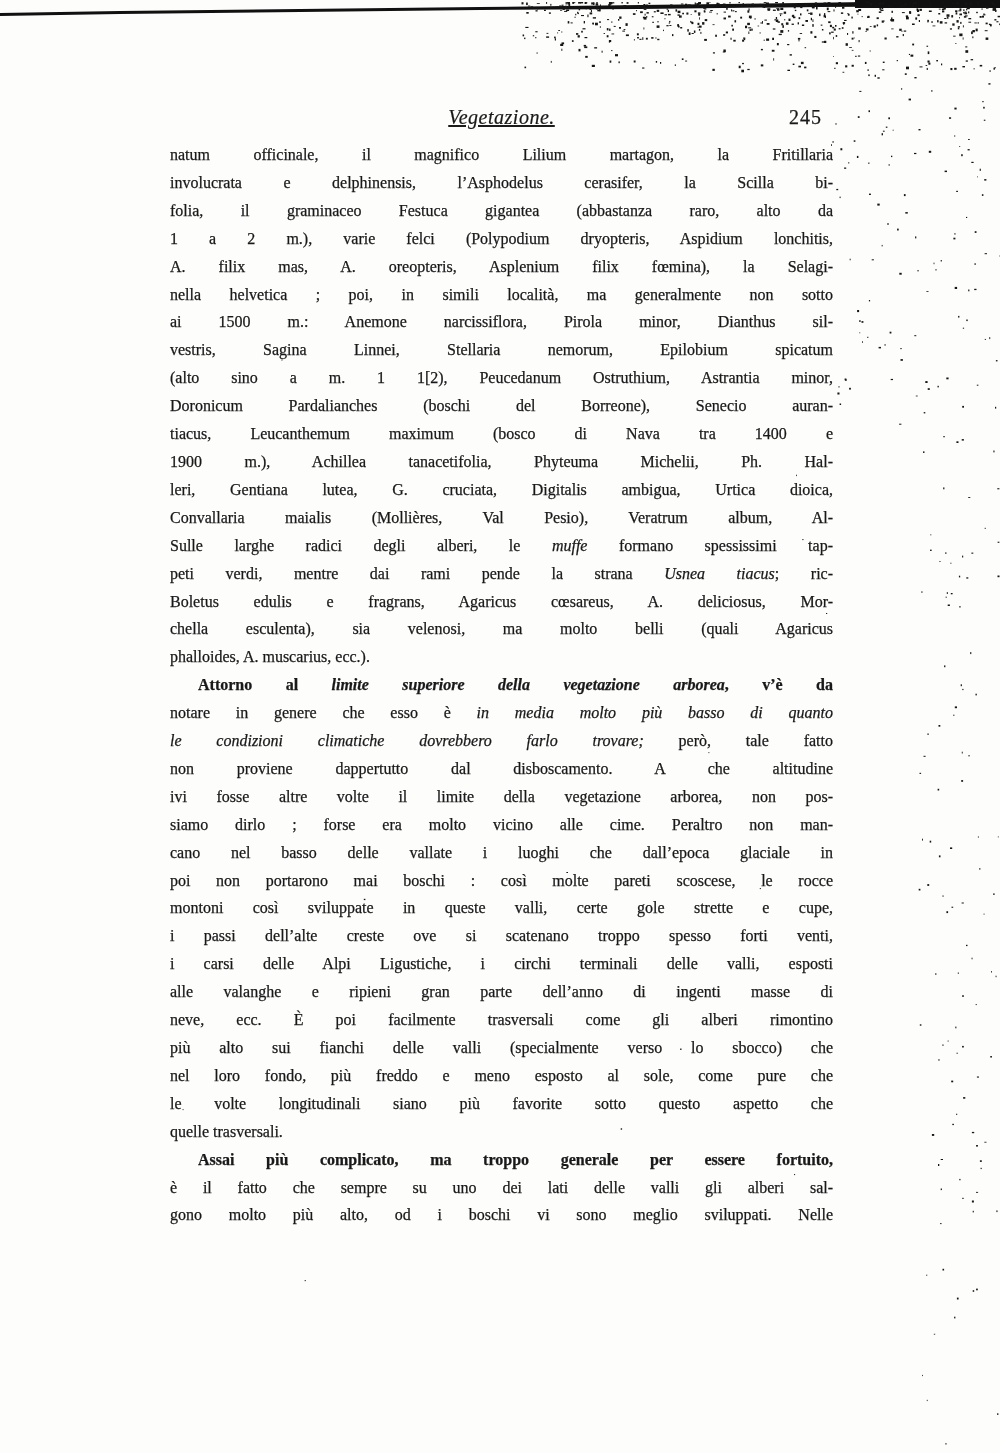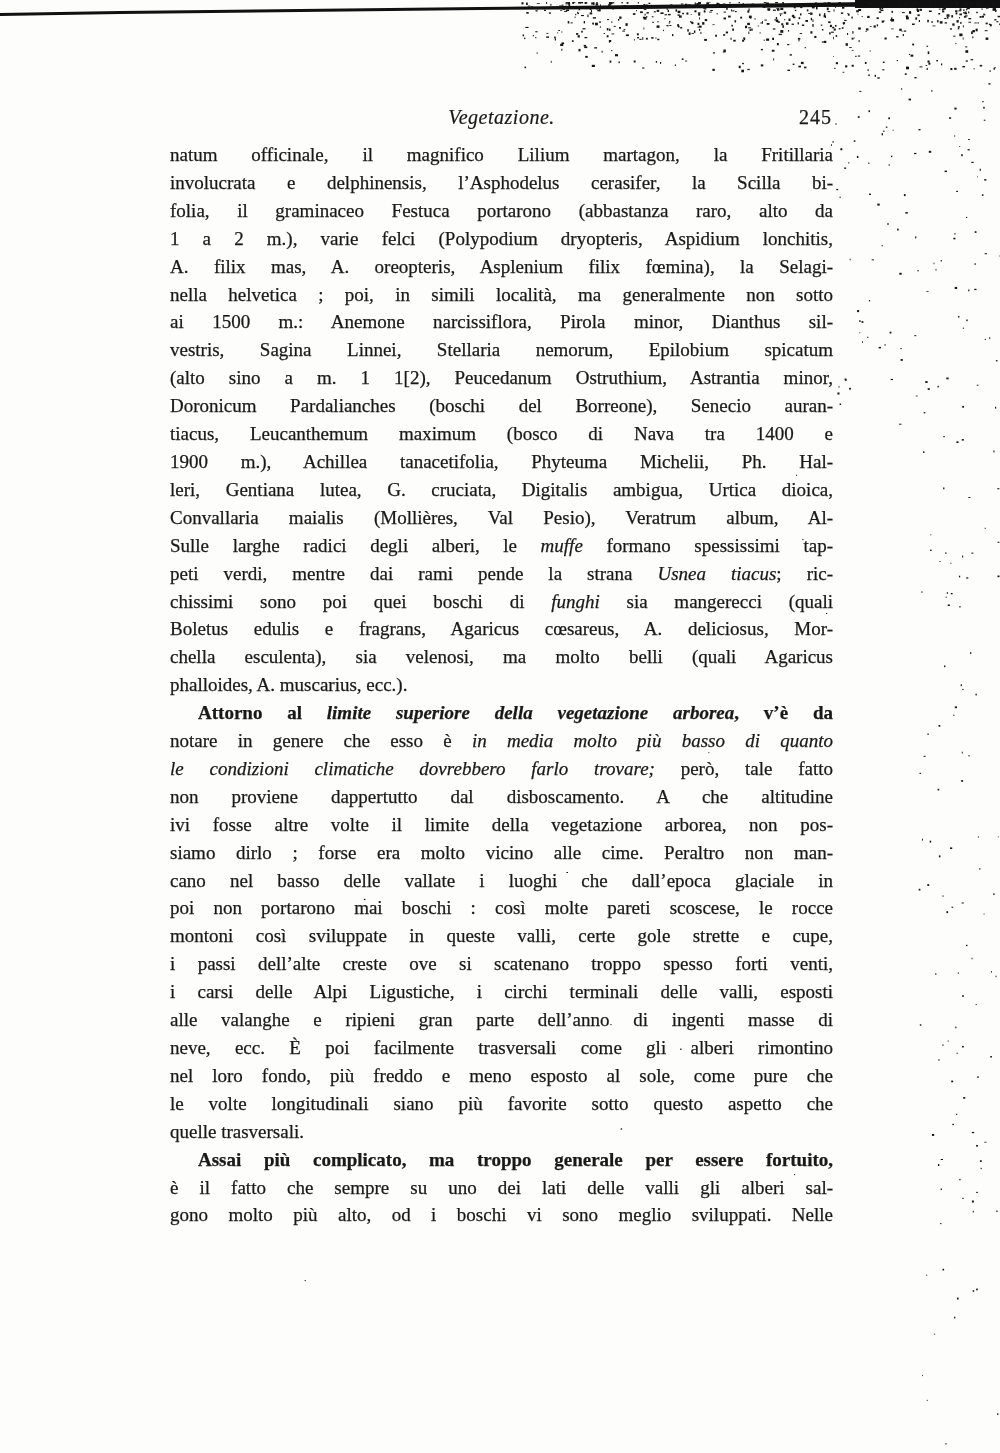--- a/index.html
+++ b/index.html
@@ -35,37 +35,38 @@
     height: 30px;
     font-size: 20px;
   }
   .running-title {
     position: absolute;
     left: 0;
     right: 0;
     text-align: center;
     font-style: italic;
     letter-spacing: 0.5px;
+    text-decoration: underline;
     -webkit-text-stroke: 0.2px #1b1b1b;
   }
   .page-number {
     position: absolute;
-    right: 1px;
+    right: 11px;
     top: 0;
     font-style: normal;
     letter-spacing: 1px;
     margin-left: 16px;
     -webkit-text-stroke: 0.25px #1b1b1b;
   }
   .page-body {
     position: absolute;
     top: 141px;
     left: 170px;
     width: 663px;
-    font-size: 19px;
+    font-size: 16px;
     line-height: 27.9px;
     -webkit-text-stroke: 0.25px #1b1b1b;
   }
   .paragraph {
     margin: 0;
   }
   .paragraph.indent .line:first-child {
     text-indent: 28px;
     font-weight: bold;
   }
@@ -916,53 +917,53 @@
 
   <div class="page-header">
     <div class="running-title">Vegetazione.</div>
     <div class="page-number">245</div>
   </div>
 
   <div class="page-body">
       <div class="paragraph">
         <div class="line"><span>natum officinale, il magnifico Lilium martagon, la Fritillaria</span></div>
         <div class="line"><span>involucrata e delphinensis, l’Asphodelus cerasifer, la Scilla bi-</span></div>
-        <div class="line"><span>folia, il graminaceo Festuca portarono (abbastanza raro, alto da</span></div>
+        <div class="line"><span>folia, il graminaceo Festuca gigantea (abbastanza raro, alto da</span></div>
         <div class="line"><span>1 a 2 m.), varie felci (Polypodium dryopteris, Aspidium lonchitis,</span></div>
         <div class="line"><span>A. filix mas, A. oreopteris, Asplenium filix fœmina), la Selagi-</span></div>
         <div class="line"><span>nella helvetica ; poi, in simili località, ma generalmente non sotto</span></div>
         <div class="line"><span>ai 1500 m.: Anemone narcissiflora, Pirola minor, Dianthus sil-</span></div>
         <div class="line"><span>vestris, Sagina Linnei, Stellaria nemorum, Epilobium spicatum</span></div>
         <div class="line"><span>(alto sino a m. 1 1[2), Peucedanum Ostruthium, Astrantia minor,</span></div>
         <div class="line"><span>Doronicum Pardalianches (boschi del Borreone), Senecio auran-</span></div>
         <div class="line"><span>tiacus, Leucanthemum maximum (bosco di Nava tra 1400 e</span></div>
         <div class="line"><span>1900 m.), Achillea tanacetifolia, Phyteuma Michelii, Ph. Hal-</span></div>
         <div class="line"><span>leri, Gentiana lutea, G. cruciata, Digitalis ambigua, Urtica dioica,</span></div>
         <div class="line"><span>Convallaria maialis (Mollières, Val Pesio), Veratrum album, Al-</span></div>
         <div class="line"><span>Sulle larghe radici degli alberi, le </span><span class="it">muffe</span><span> formano spessissimi tap-</span></div>
         <div class="line"><span>peti verdi, mentre dai rami pende la strana </span><span class="it">Usnea tiacus</span><span>; ric-</span></div>
-        <div class="line"><span>chissimi sono poi quei boschi di </span><span class="it">funghi</span><span> sia mangerecci (quali</span></div>
         <div class="line"><span>Boletus edulis e fragrans, Agaricus cœsareus, A. deliciosus, Mor-</span></div>
         <div class="line"><span>chella esculenta), sia velenosi, ma molto belli (quali Agaricus</span></div>
         <div class="line last"><span>phalloides, A. muscarius, ecc.).</span></div>
       </div>
       <div class="paragraph indent">
         <div class="line"><span>Attorno al </span><span class="it">limite superiore della vegetazione arborea</span><span>, v’è da</span></div>
         <div class="line"><span>notare in genere che esso è </span><span class="it">in media molto più basso di quanto</span></div>
         <div class="line"><span class="it">le condizioni climatiche dovrebbero farlo trovare;</span><span> però, tale fatto</span></div>
         <div class="line"><span>non proviene dappertutto dal disboscamento. A che altitudine</span></div>
         <div class="line"><span>ivi fosse altre volte il limite della vegetazione arborea, non pos-</span></div>
         <div class="line"><span>siamo dirlo ; forse era molto vicino alle cime. Peraltro non man-</span></div>
         <div class="line"><span>cano nel basso delle vallate i luoghi che dall’epoca glaciale in</span></div>
         <div class="line"><span>poi non portarono mai boschi : così molte pareti scoscese, le rocce</span></div>
         <div class="line"><span>montoni così sviluppate in queste valli, certe gole strette e cupe,</span></div>
         <div class="line"><span>i passi dell’alte creste ove si scatenano troppo spesso forti venti,</span></div>
         <div class="line"><span>i carsi delle Alpi Ligustiche, i circhi terminali delle valli, esposti</span></div>
         <div class="line"><span>alle valanghe e ripieni gran parte dell’anno di ingenti masse di</span></div>
         <div class="line"><span>neve, ecc. È poi facilmente trasversali come gli alberi rimontino</span></div>
+        <div class="line"><span>più alto sui fianchi delle valli (specialmente verso lo sbocco) che</span></div>
         <div class="line"><span>nel loro fondo, più freddo e meno esposto al sole, come pure che</span></div>
         <div class="line"><span>le volte longitudinali siano più favorite sotto questo aspetto che</span></div>
         <div class="line last"><span>quelle trasversali.</span></div>
       </div>
       <div class="paragraph indent">
         <div class="line"><span>Assai più complicato, ma troppo generale per essere fortuito,</span></div>
         <div class="line"><span>è il fatto che sempre su uno dei lati delle valli gli alberi sal-</span></div>
         <div class="line"><span>gono molto più alto, od i boschi vi sono meglio sviluppati. Nelle</span></div>
       </div>
     </div>

